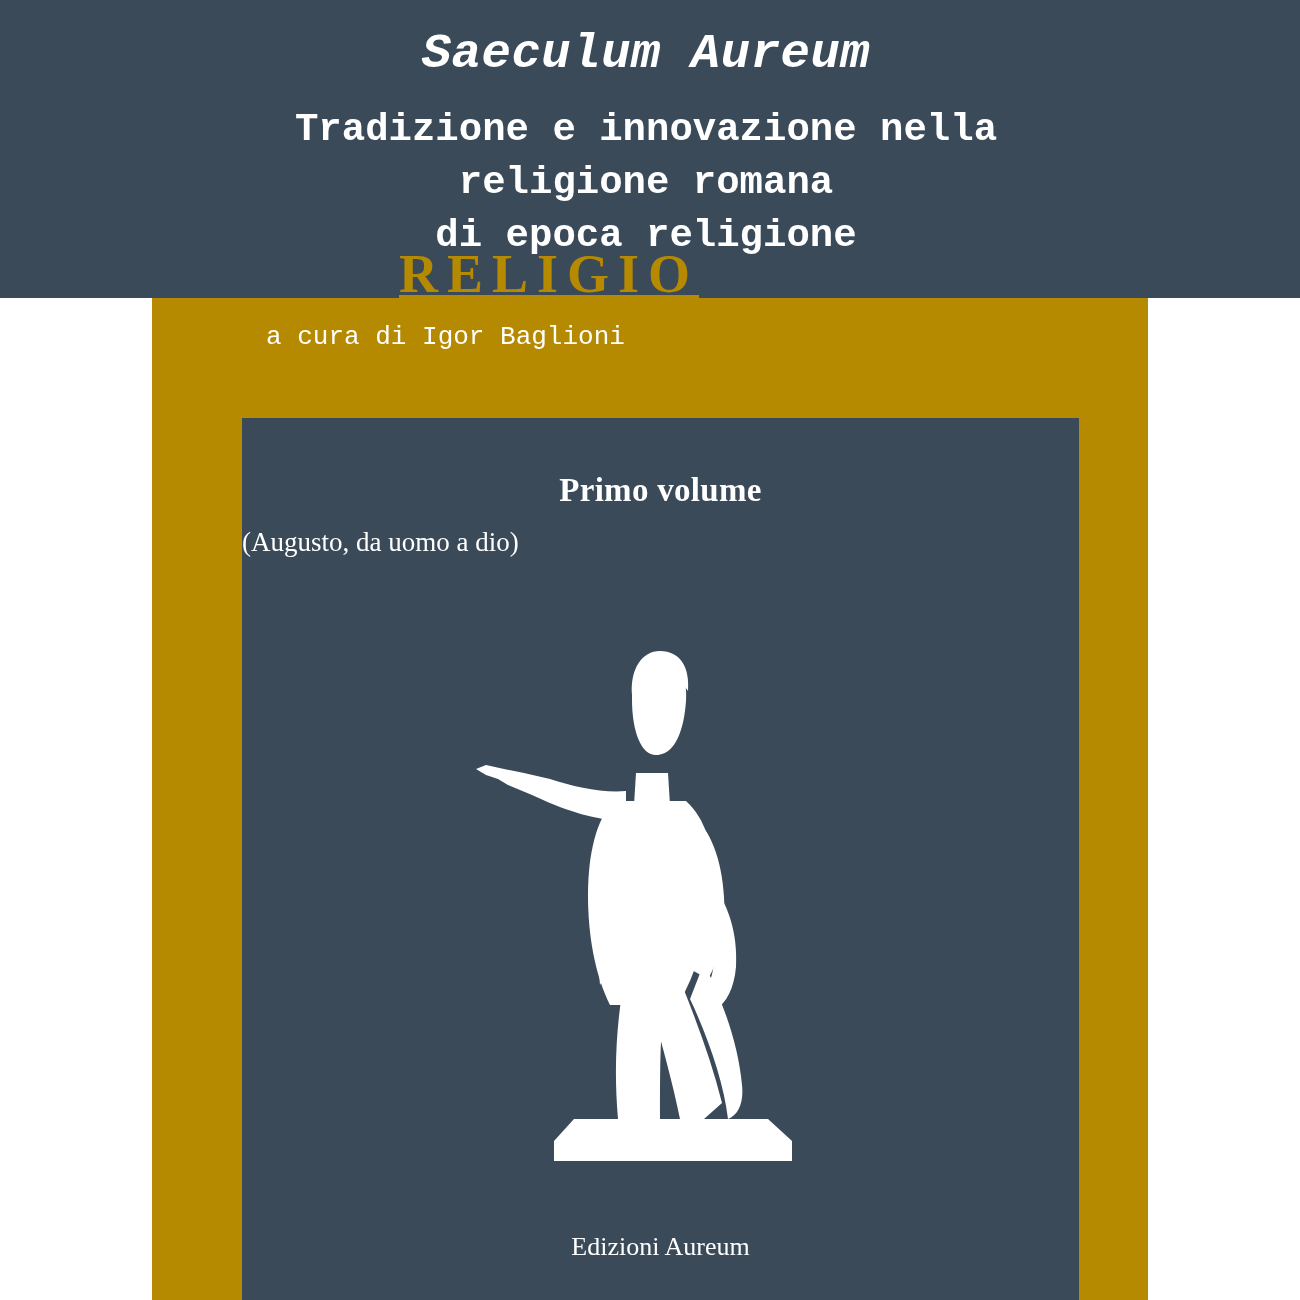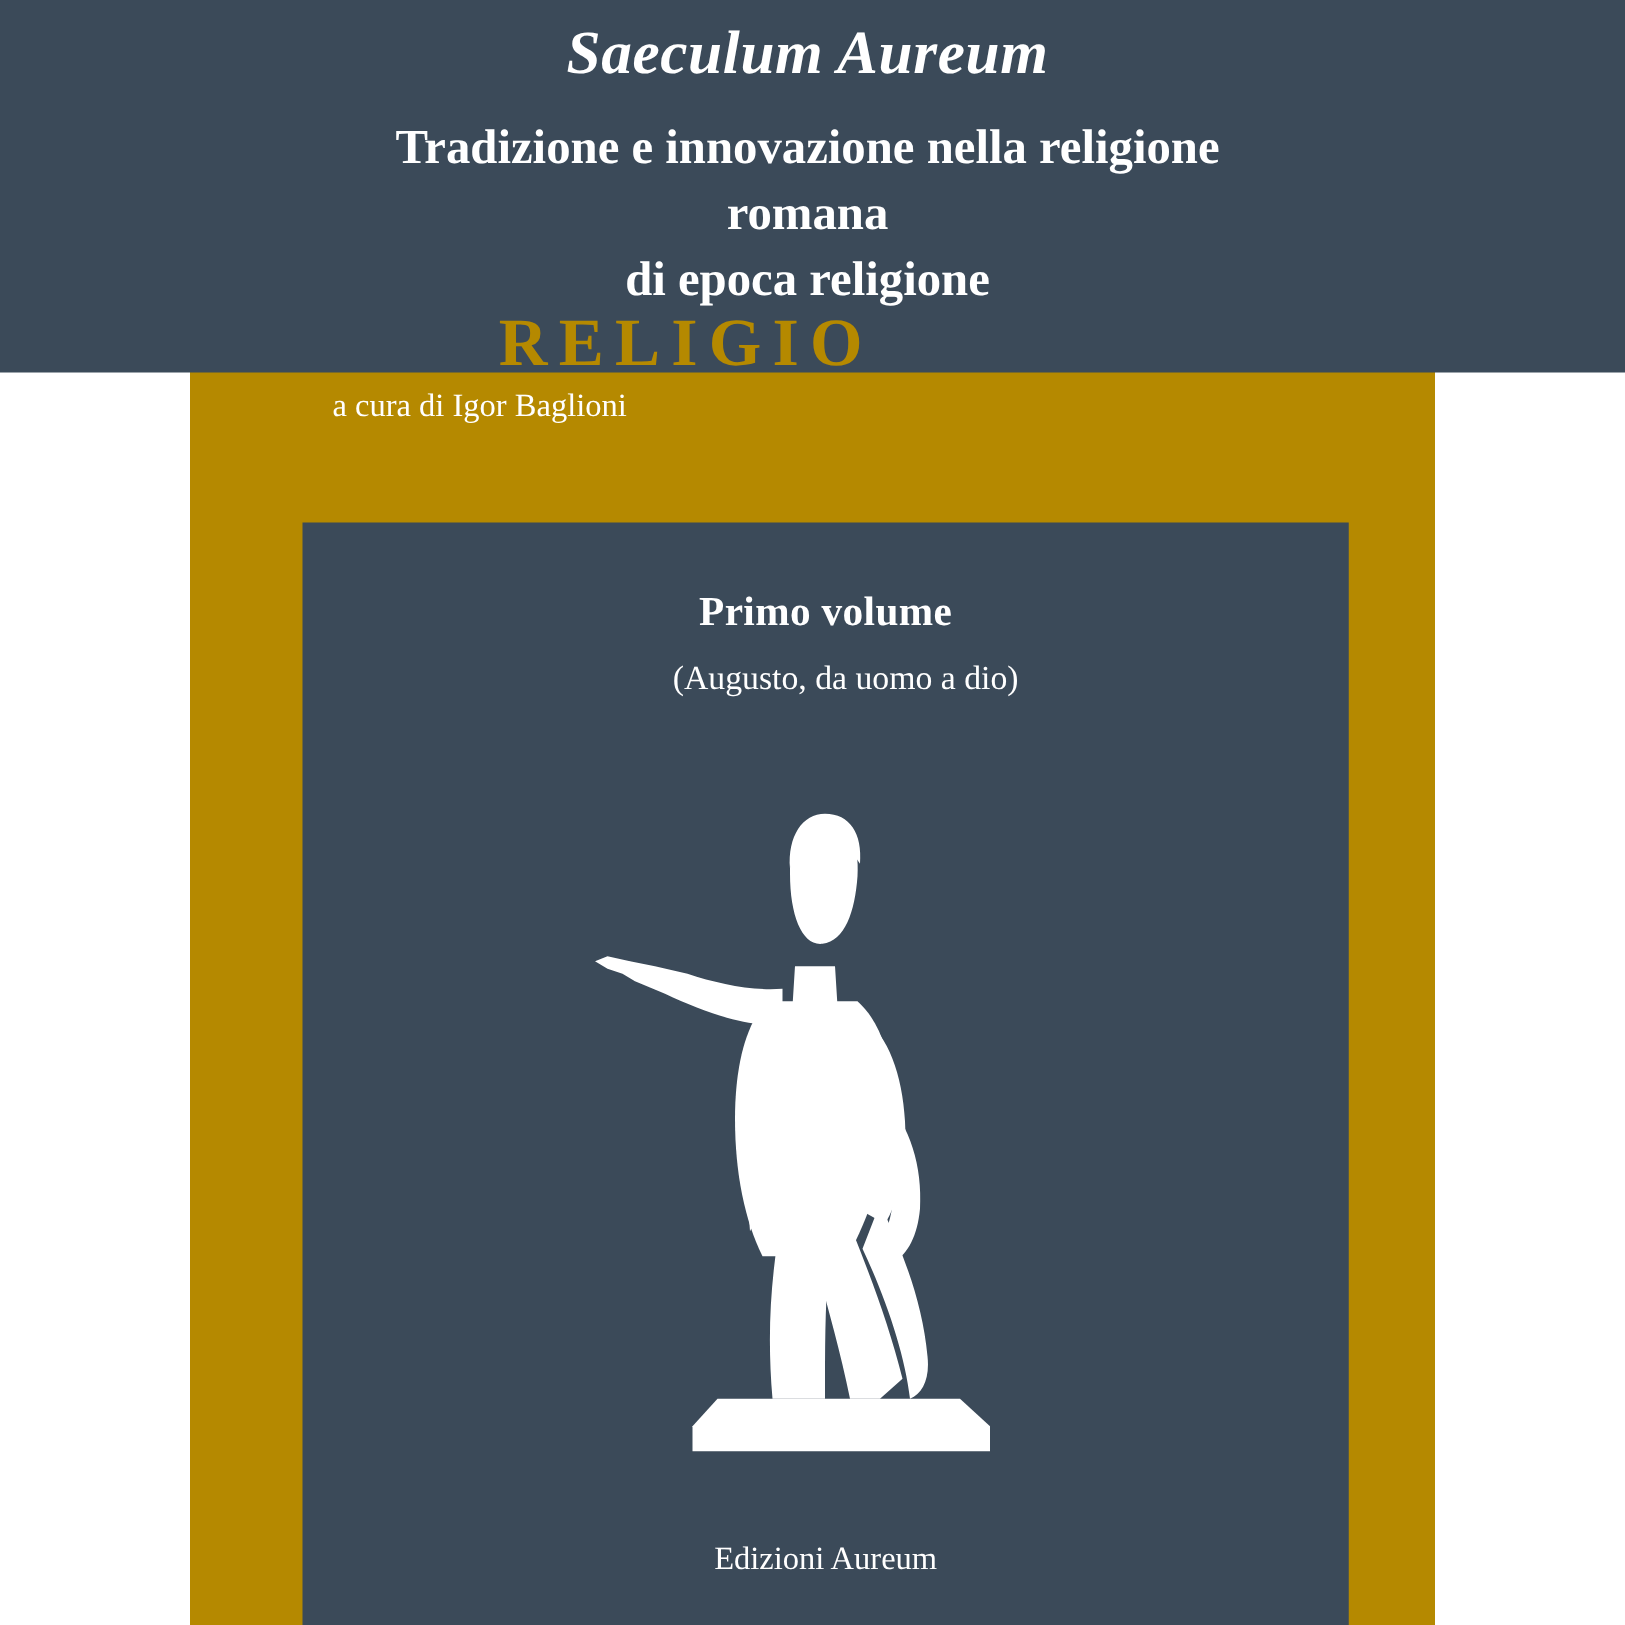--- a/index.html
+++ b/index.html
@@ -55,24 +55,25 @@
     left: 1148px;
     top: 0;
     width: 152px;
     height: 298px;
     background: #3b4a59;
   }
 
   .title-block {
     position: absolute;
     right: 122px;
-    top: 14px;
+    top: 26px;
     width: 760px;
     text-align: center;
     color: #ffffff;
+    font-family: Liberation Mono, monospace;
   }
 
   .main-title {
     font-style: italic;
     font-weight: bold;
     font-size: 49px;
     line-height: 1.15;
     letter-spacing: 0.5px;
     margin: 0 0 22px 0;
   }
@@ -93,20 +94,21 @@
 
   .series {
     position: absolute;
     left: 247px;
     top: 243px;
     font-size: 54px;
     font-weight: bold;
     letter-spacing: 9px;
     color: #b58900;
     z-index: 5;
+    text-decoration: underline;
   }
 
   
   .panel {
     position: absolute;
     left: 90px;
     top: 418px;
     width: 837px;
     height: 882px;
     background: #3b4a59;
@@ -115,24 +117,23 @@
 
   .volume {
     text-align: center;
     font-weight: bold;
     font-size: 33px;
     margin-top: 54px;
     letter-spacing: 0.3px;
   }
 
   .volume-sub {
-    text-align: center;
+    text-align: left;
     font-size: 27px;
     margin-top: 18px;
-    padding-left: 32px;
   }
 
   .statue-wrap {
     position: absolute;
     left: 0;
     top: 200px;
     width: 837px;
     height: 560px;
     display: flex;
     align-items: flex-end;

